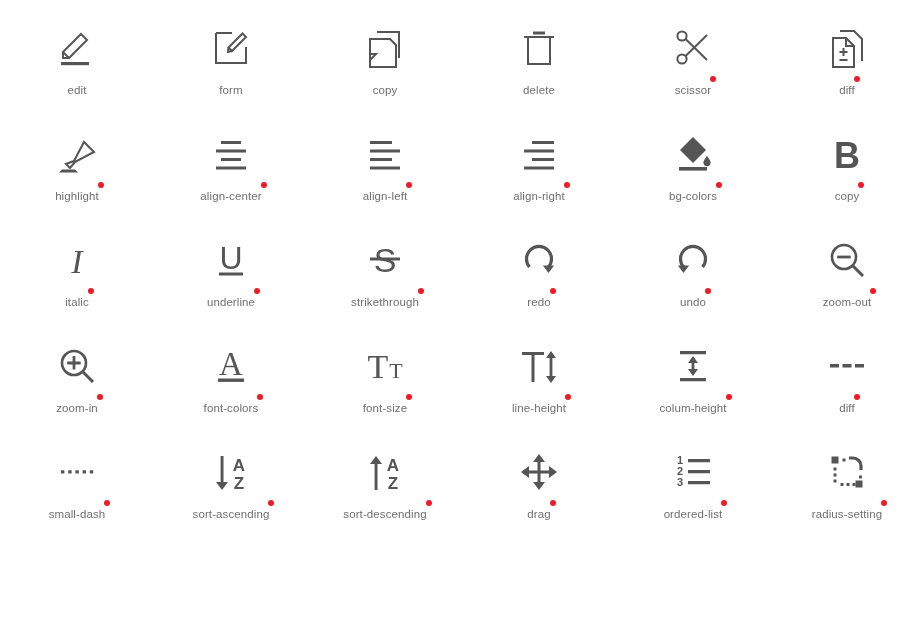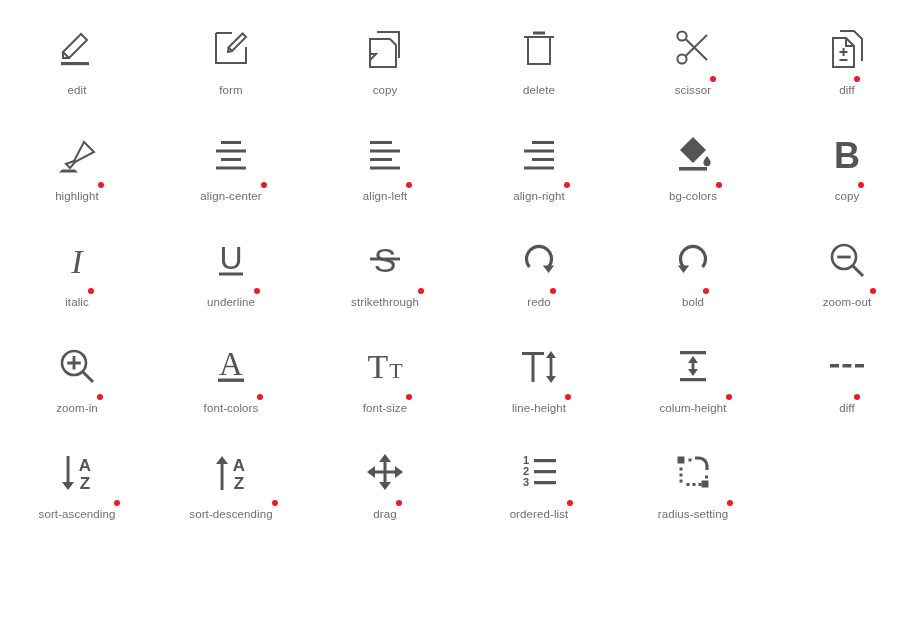--- a/index.html
+++ b/index.html
@@ -229,21 +229,21 @@
       </div>
       <div class="label-wrap"><span class="label">redo</span><span class="dot"></span></div>
     </div>
     <div class="cell">
       <div class="icon-box">
         <svg viewBox="0 0 48 48" xmlns="http://www.w3.org/2000/svg">
           <path d="M14.5 31 A12.5 12.5 0 1 1 33.5 31" stroke-width="3.2"></path>
           <path class="f" d="M14.5 37 l-5.6 -7.4 h11.2 z"></path>
         </svg>
       </div>
-      <div class="label-wrap"><span class="label">bold</span><span class="dot"></span></div>
+      <div class="label-wrap"><span class="label">undo</span><span class="dot"></span></div>
     </div>
     <div class="cell">
       <div class="icon-box">
         <svg viewBox="0 0 48 48" xmlns="http://www.w3.org/2000/svg">
           <circle cx="21" cy="21" r="12" stroke-width="2.6"></circle>
           <path d="M30 30 L40 40" stroke-width="3"></path>
           <path class="f" d="M14.2 19.6 h13.5 v2.8 h-13.5 z"></path>
         </svg>
       </div>
       <div class="label-wrap"><span class="label">zoom-out</span><span class="dot"></span></div>
@@ -294,20 +294,28 @@
       </div>
       <div class="label-wrap"><span class="label">colum-height</span><span class="dot"></span></div>
     </div>
     <div class="cell">
       <div class="icon-box">
         <svg viewBox="0 0 48 48" xmlns="http://www.w3.org/2000/svg">
           <path class="f" d="M7 22 h9 v3.4 h-9 z M19.5 22 h9 v3.4 h-9 z M32 22 h9 v3.4 h-9 z"></path>
         </svg>
       </div>
       <div class="label-wrap"><span class="label">diff</span><span class="dot"></span></div>
+    </div>
+    <div class="cell">
+      <div class="icon-box">
+        <svg viewBox="0 0 48 48" xmlns="http://www.w3.org/2000/svg">
+          <path class="f" d="M8 22.2 h3.4 v3.4 h-3.4 z M15.2 22.2 h3.4 v3.4 h-3.4 z M22.4 22.2 h3.4 v3.4 h-3.4 z M29.6 22.2 h3.4 v3.4 h-3.4 z M36.8 22.2 h3.4 v3.4 h-3.4 z"></path>
+        </svg>
+      </div>
+      <div class="label-wrap"><span class="label">small-dash</span><span class="dot"></span></div>
     </div>
     <div class="cell">
       <div class="icon-box">
         <svg viewBox="0 0 48 48" xmlns="http://www.w3.org/2000/svg">
           <path class="f" d="M13.6 8 h2.9 v28 h-2.9 z M15 42 l-6 -8 h12 z"></path>
           <text class="f" x="32" y="23" text-anchor="middle" font-family="Liberation Sans, sans-serif" font-size="17" font-weight="bold">A</text>
           <text class="f" x="32" y="41" text-anchor="middle" font-family="Liberation Sans, sans-serif" font-size="17" font-weight="bold">Z</text>
         </svg>
       </div>
       <div class="label-wrap"><span class="label">sort-ascending</span><span class="dot"></span></div>

